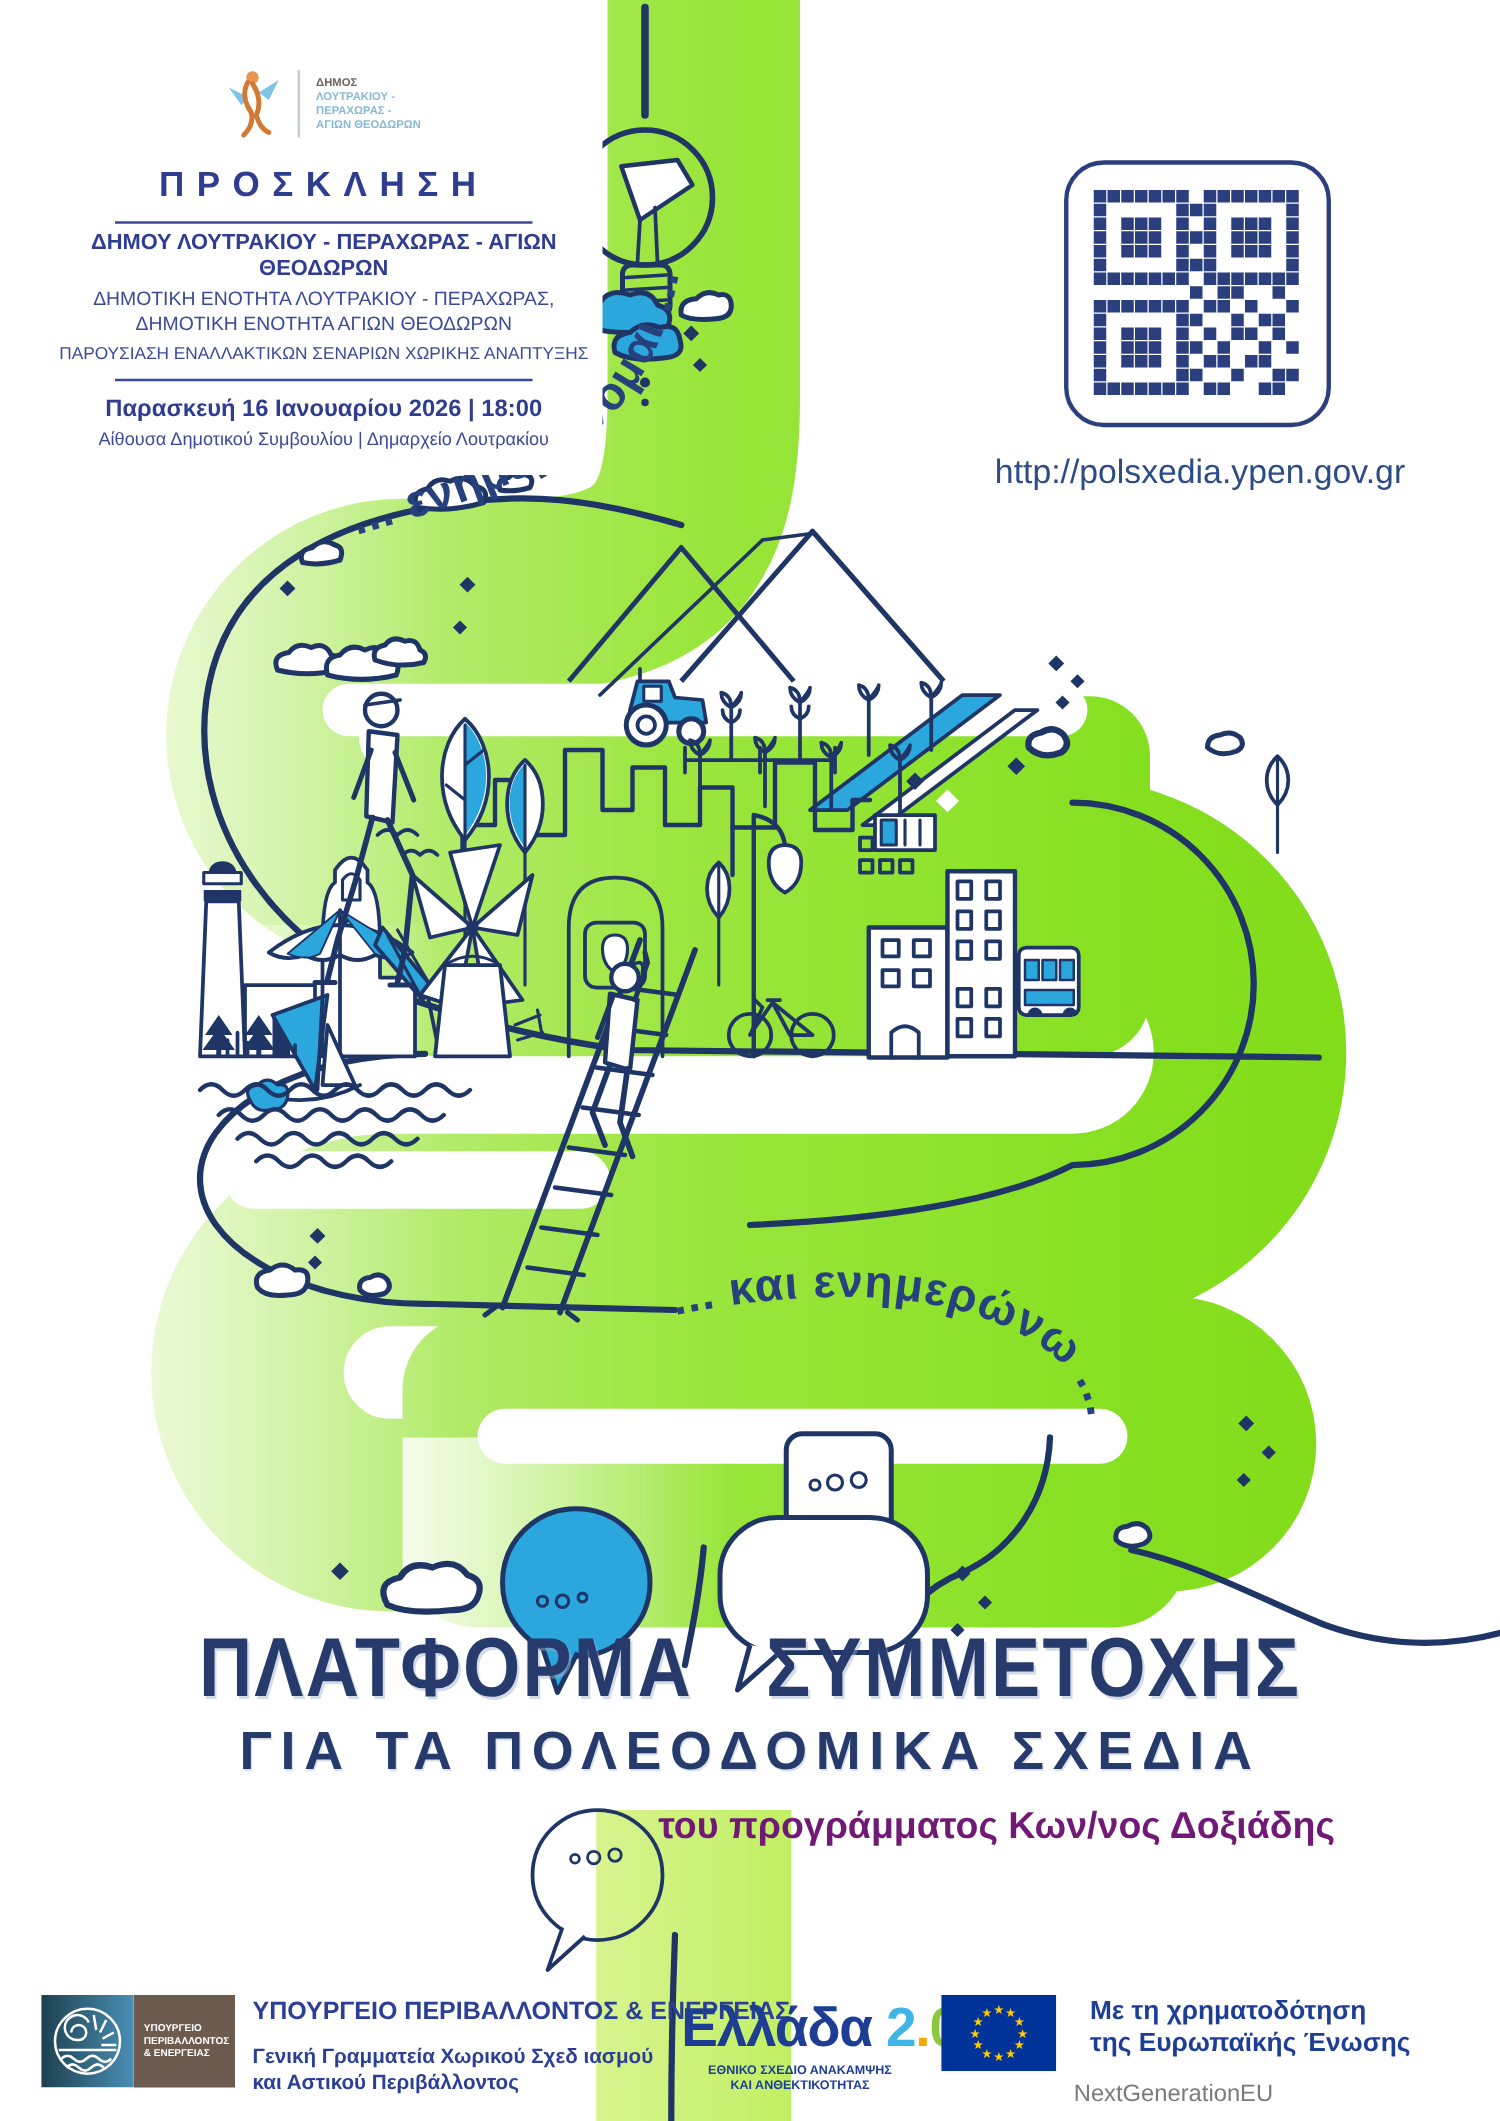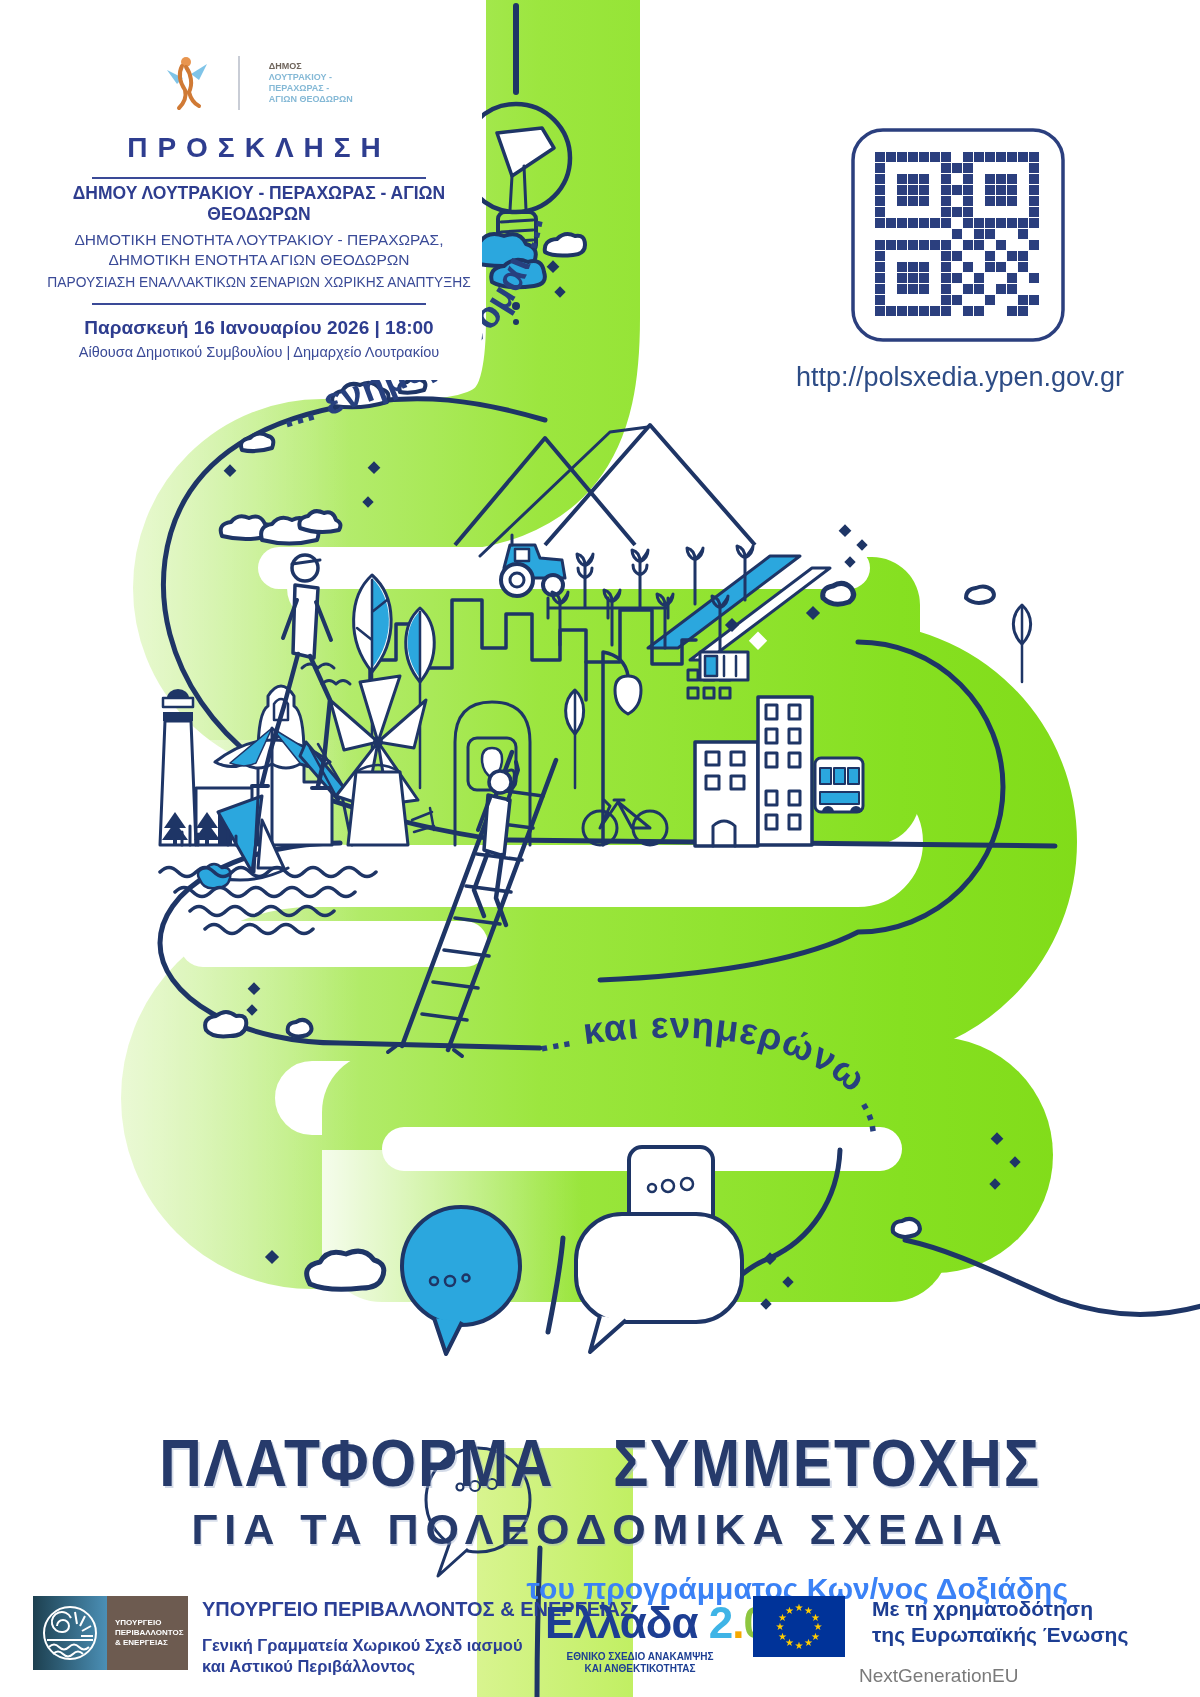--- a/index.html
+++ b/index.html
@@ -8,43 +8,43 @@
   .bg{position:absolute;left:0;top:0;z-index:0;}
   .ln{stroke:#1e3566;fill:none;stroke-linecap:round;stroke-linejoin:round;}
   .wf{fill:#ffffff;stroke:#1e3566;stroke-linejoin:round;}
   .bf{fill:#2ba7de;stroke:#1e3566;stroke-linejoin:round;}
   .nv{fill:#1e3566;stroke:none;}
   .curve-label{font-family:"Liberation Sans","DejaVu Sans",sans-serif;font-weight:bold;
                font-size:37px;fill:#27407e;letter-spacing:1px;}
   
   .card{position:absolute;left:36px;top:-12px;width:446px;height:392px;background:#fff;
         border-radius:0 0 44px 0;z-index:2;text-align:center;color:#323f8c;}
-  .logo-row{margin-top:66px;display:flex;align-items:center;justify-content:center;gap:29px;}
+  .logo-row{margin-top:66px;display:flex;align-items:center;justify-content:center;gap:13px;}
   .logo-divider{width:1.5px;height:54px;background:#c9cdd6;}
   .logo-text{text-align:left;font-size:9px;font-weight:bold;line-height:11px;}
   .logo-authority{color:#6f655c;}
   .logo-muni{color:#85b9d6;}
   .heading{margin-top:20px;font-size:28px;font-weight:bold;letter-spacing:10px;color:#2e3d8f;}
   .rule{width:334px;border:0;border-top:2.5px solid #3a4a97;margin:13px auto 0 auto;}
   .plan-title{margin-top:12px;font-size:20.5px;font-weight:bold;color:#2e3d8f;letter-spacing:2px;}
   .plan-sub{margin-top:4px;font-size:17.5px;font-weight:bold;color:#2e3d8f;}
   .unit{margin-top:6px;font-size:15.5px;color:#3a4a97;}
   .present{margin-top:6px;font-size:13.8px;color:#3a4a97;}
   .datetime{margin-top:12px;font-size:19px;font-weight:bold;color:#2e3d8f;}
   .venue{margin-top:5px;font-size:14.5px;color:#3a4a97;}
   
   .url{position:absolute;left:710px;top:362px;width:500px;text-align:center;z-index:2;
        font-size:27px;color:#2d4c86;}
   
-  .title-wrap{position:absolute;left:0;top:1424px;width:1200px;z-index:2;text-align:center;color:#263a6b;}
+  .title-wrap{position:absolute;left:0;top:1296px;width:1200px;z-index:2;text-align:center;color:#263a6b;}
   .t1{font-size:67px;font-weight:bold;letter-spacing:2px;word-spacing:46px;transform:scaleX(.88);
       text-shadow:2px 2px 0 rgba(160,175,205,.45);white-space:nowrap;}
   .t2{font-size:43px;font-weight:bold;letter-spacing:7px;margin-top:4px;
       text-shadow:1px 2px 0 rgba(160,175,205,.4);white-space:nowrap;}
-  .t3{width:1068px;text-align:right;font-size:30px;font-weight:bold;color:#3b82f6;margin-top:18px;}
+  .t3{width:1068px;text-align:right;font-size:30px;font-weight:bold;color:#701a75;margin-top:18px;}
   
   .ministry{position:absolute;left:33px;top:1596px;display:flex;gap:0;z-index:2;}
   .min-text{margin-left:14px;color:#2b3f96;}
   .min-name{font-size:20px;font-weight:bold;margin-top:2px;}
   .min-dept{font-size:16.5px;font-weight:bold;margin-top:14px;line-height:21px;}
   .brown-sq{width:81px;height:74px;background:#6d5b50;color:#fff;font-size:8px;font-weight:bold;
             line-height:10px;display:flex;align-items:center;}
   .brown-sq div{padding-left:8px;}
   .greece{position:absolute;left:545px;top:1598px;width:190px;text-align:center;z-index:2;}
   .greece-name{font-size:44px;font-weight:bold;color:#1d3e93;letter-spacing:-1px;}

